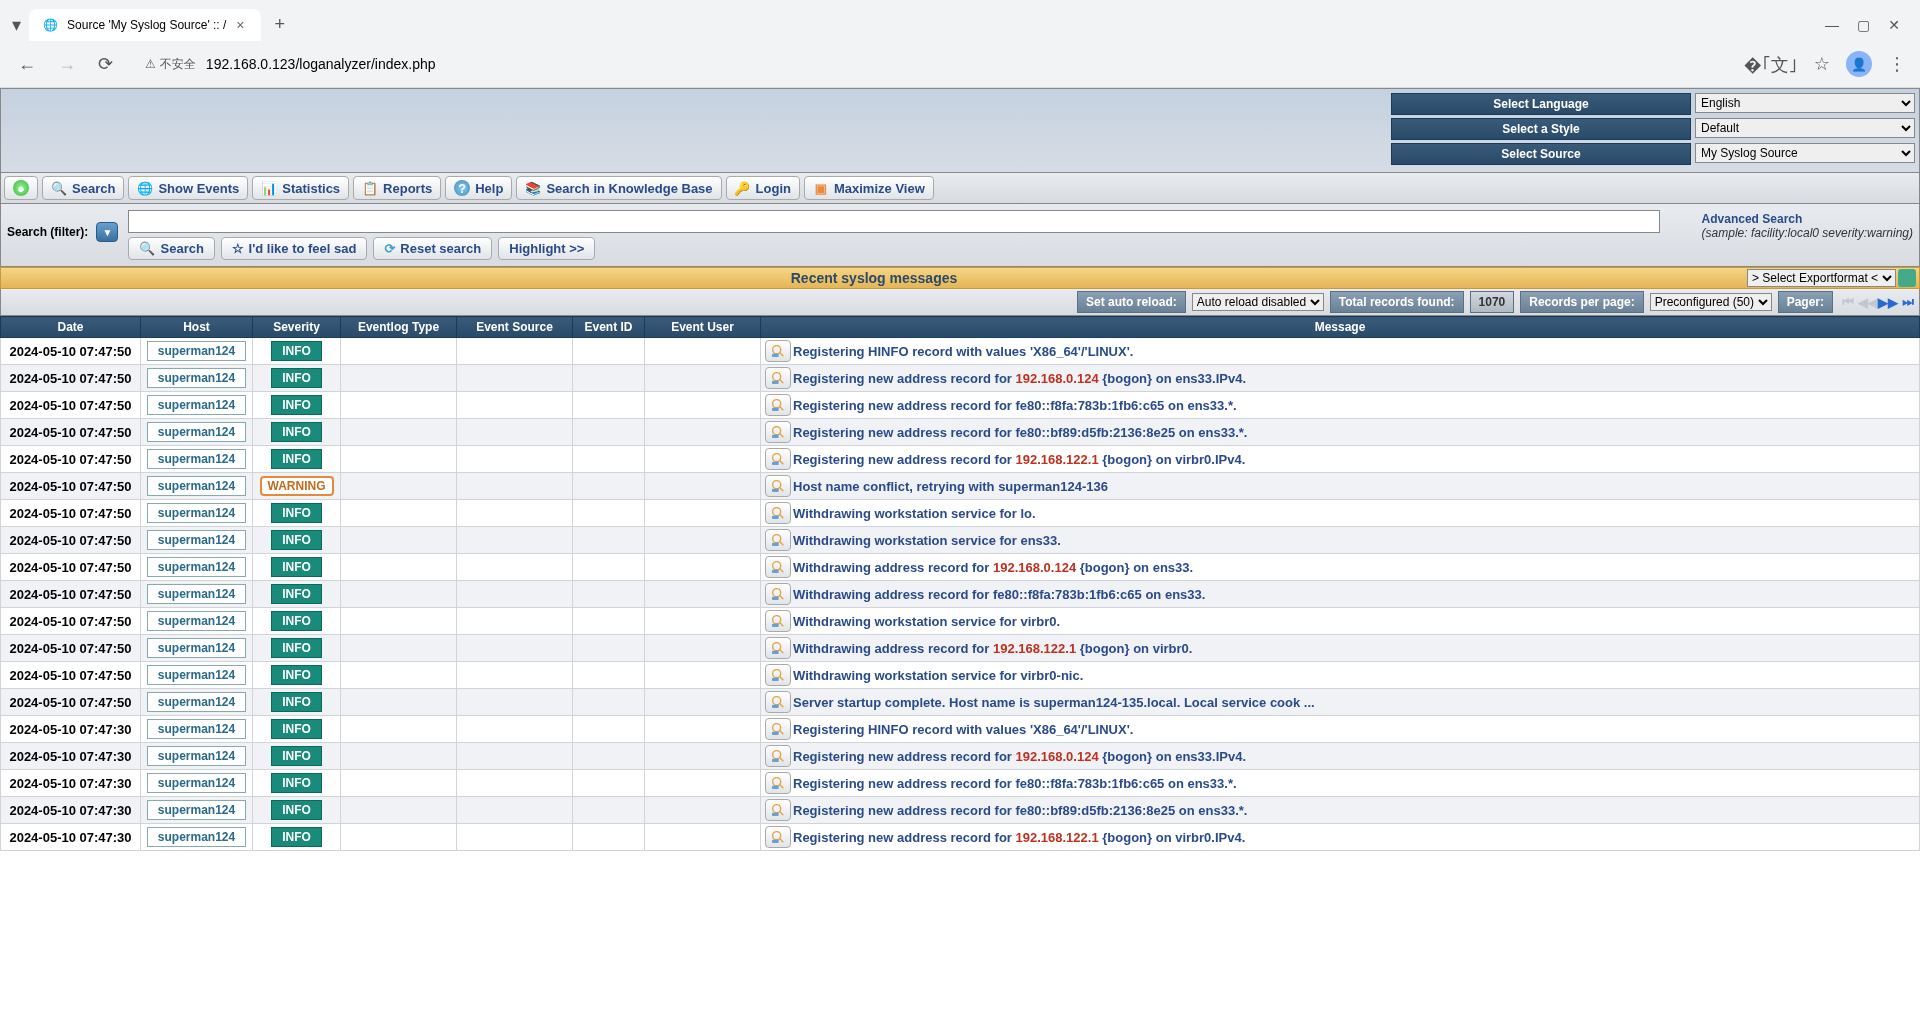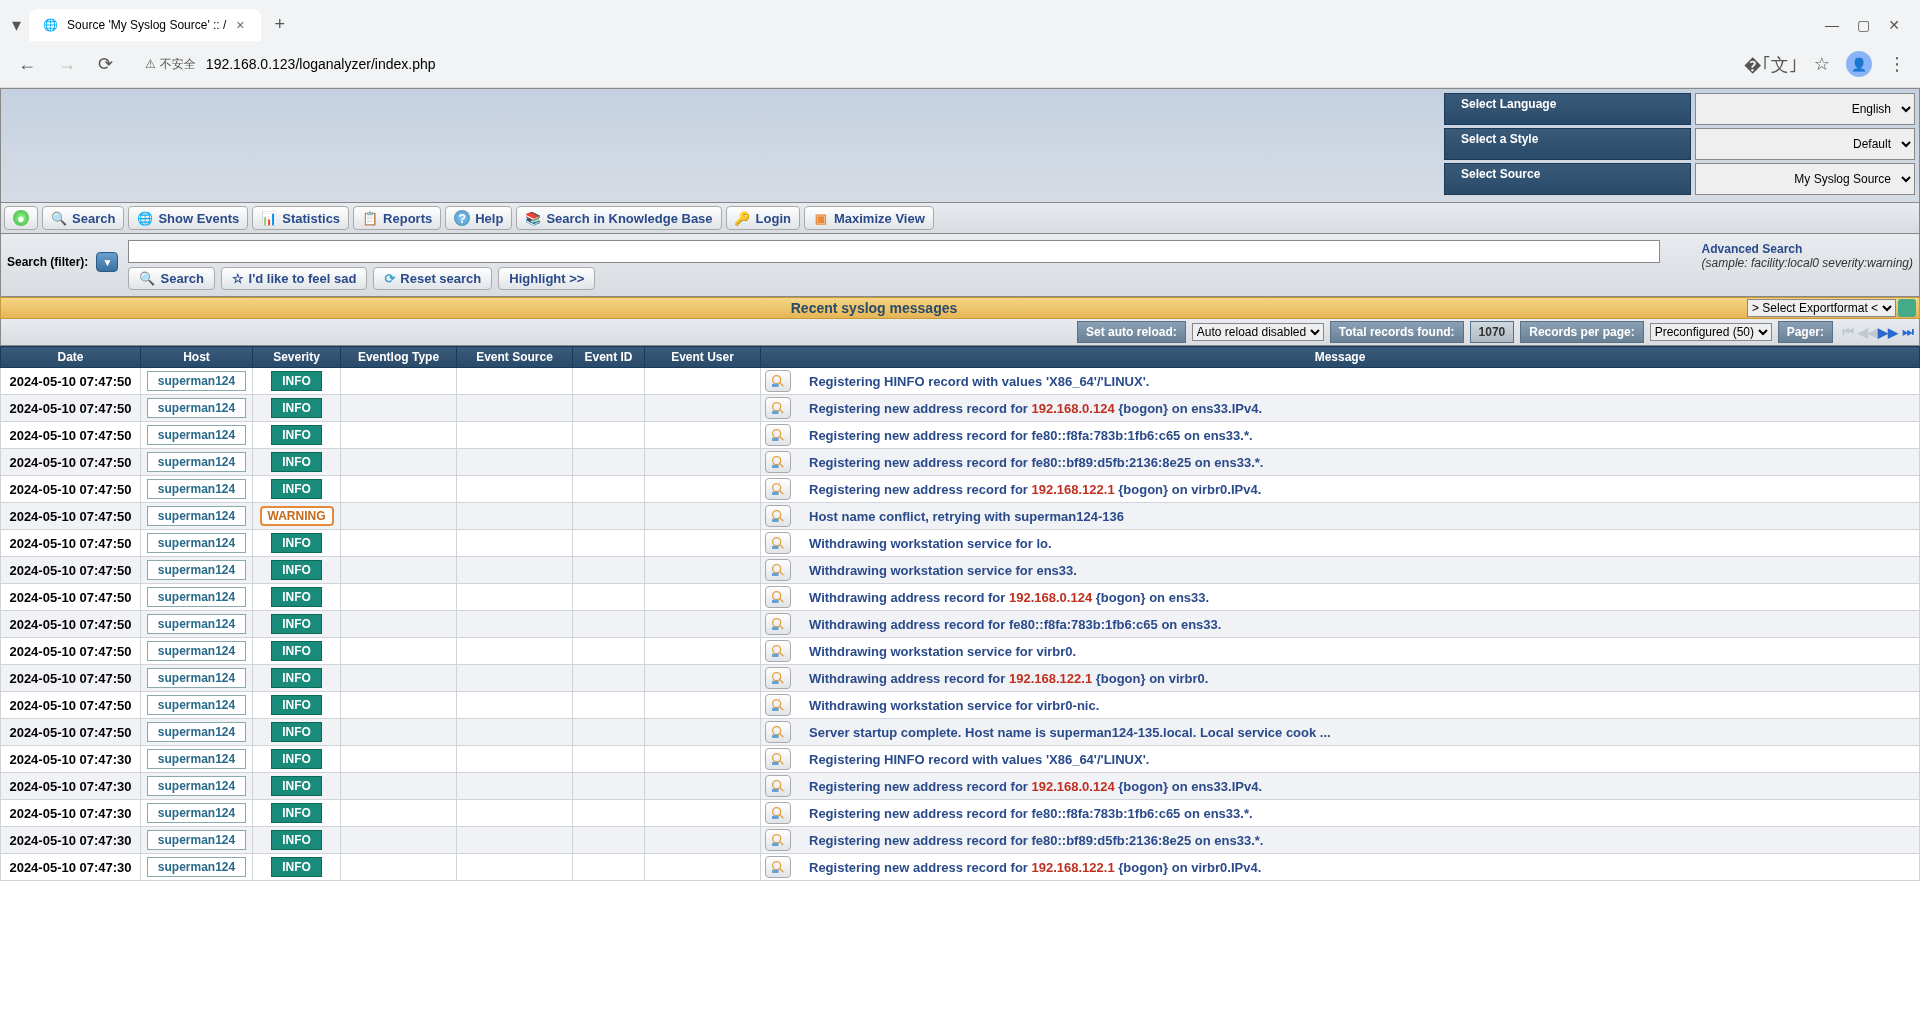--- a/index.html
+++ b/index.html
@@ -29,23 +29,23 @@
 .logo { font-family: Georgia, serif; padding: 4px 12px; }
 .logo-main { font-size: 42px; color: #2a4a6a; letter-spacing: -1px; }
 .logo-sub { font-size: 13px; color: #778; letter-spacing: 4px; }
 .logo-target { display: inline-block; width: 40px; height: 40px; border-radius: 50%; background: radial-gradient(circle, #f5d020 0%, #f5d020 25%, #2a4a6a 25%, #2a4a6a 50%, #f5d020 50%, #f5d020 75%, #2a4a6a 75%); vertical-align: -10px; margin-left: -4px; position: relative; }
 .logo-target::before, .logo-target::after { content: ""; position: absolute; background: #2a4a6a; }
 .logo-target::before { width: 56px; height: 1px; top: 50%; left: -8px; }
 .logo-target::after { width: 1px; height: 56px; left: 50%; top: -8px; }
 
 .selectors { margin-left: auto; padding: 4px; }
 .sel-row { display: flex; gap: 4px; margin-bottom: 3px; }
-.sel-label { background: linear-gradient(to bottom, #3a5a7a, #2a4a6a); color: #fff; font-weight: bold; padding: 3px 16px; width: 247px; font-size: 12px; border: 1px solid #1a3a5a; }
+.sel-label { background: linear-gradient(to bottom, #3a5a7a, #2a4a6a); color: #fff; font-weight: bold; padding: 3px 8px; width: 300px; font-size: 12px; border: 1px solid #1a3a5a; text-align: center; }
 .sel-value { width: 220px; }
-.sel-value select { width: 100%; font-size: 12px; padding: 7px; border: 1px solid #888; background: #efefef; text-align: right; }
+.sel-value select { width: 100%; font-size: 12px; padding: 1px; border: 1px solid #888; background: #efefef; }
 
 .menubar { background: linear-gradient(to bottom, #e8ecf0, #d8dce0); border: 1px solid #888; padding: 3px; display: flex; gap: 4px; }
 .menu-btn { background: linear-gradient(to bottom, #fff, #e0e4e8); border: 1px solid #aaa; border-radius: 4px; padding: 3px 8px; display: flex; align-items: center; gap: 5px; font-size: 13px; font-weight: bold; color: #2a4a8a; cursor: pointer; }
 .menu-btn .mi { width: 16px; height: 16px; display: inline-flex; align-items: center; justify-content: center; font-size: 13px; }
 .mi-green { background: radial-gradient(circle, #8f8, #4a4); border-radius: 50%; color: #fff; }
 .mi-blue { color: #2a6aaa; }
 .mi-help { background: radial-gradient(circle, #8cf, #48a); border-radius: 50%; color: #fff; font-weight: bold; }
 .mi-orange { color: #e88a3a; }
 
 .search-area { background: linear-gradient(to bottom, #e8ecf0, #d8dce0); border: 1px solid #888; border-top: none; padding: 6px; display: flex; align-items: flex-start; gap: 10px; }
@@ -86,21 +86,21 @@
 .col-esrc { width: 116px; }
 .col-eid { width: 72px; }
 .col-euser { width: 116px; }
 .col-msg { }
 
 .pill { display: inline-block; border-radius: 0; padding: 2px 10px; font-weight: bold; font-size: 12px; cursor: pointer; }
 .pill.host { background: #fff; border: 1px solid #8aa; color: #2a6a8a; }
 .pill.info { background: #1a8a7a; border: 1px solid #0a6a5a; color: #fff; }
 .pill.warning { background: #fff; border: 2px solid #e58a3a; color: #c56a1a; padding: 1px 6px; border-radius: 4px; }
 
-.msg-cell { display: flex; align-items: center; gap: 18px; }
+.msg-cell { display: flex; align-items: center; gap: 2px; }
 .msg-icon { width: 26px; height: 22px; background: linear-gradient(to bottom, #fff, #e0e4e8); border: 1px solid #aaa; border-radius: 4px; flex-shrink: 0; display: flex; align-items: center; justify-content: center; cursor: pointer; }
 .msg-icon svg { width: 16px; height: 16px; }
 .msg-text { color: #2a4a8a; font-weight: bold; overflow: hidden; text-overflow: ellipsis; }
 .msg-text .ip { color: #c03020; }
 </style>
 </head>
 <body>
 
 <div class="browser-chrome">
   <div class="tab-bar">

